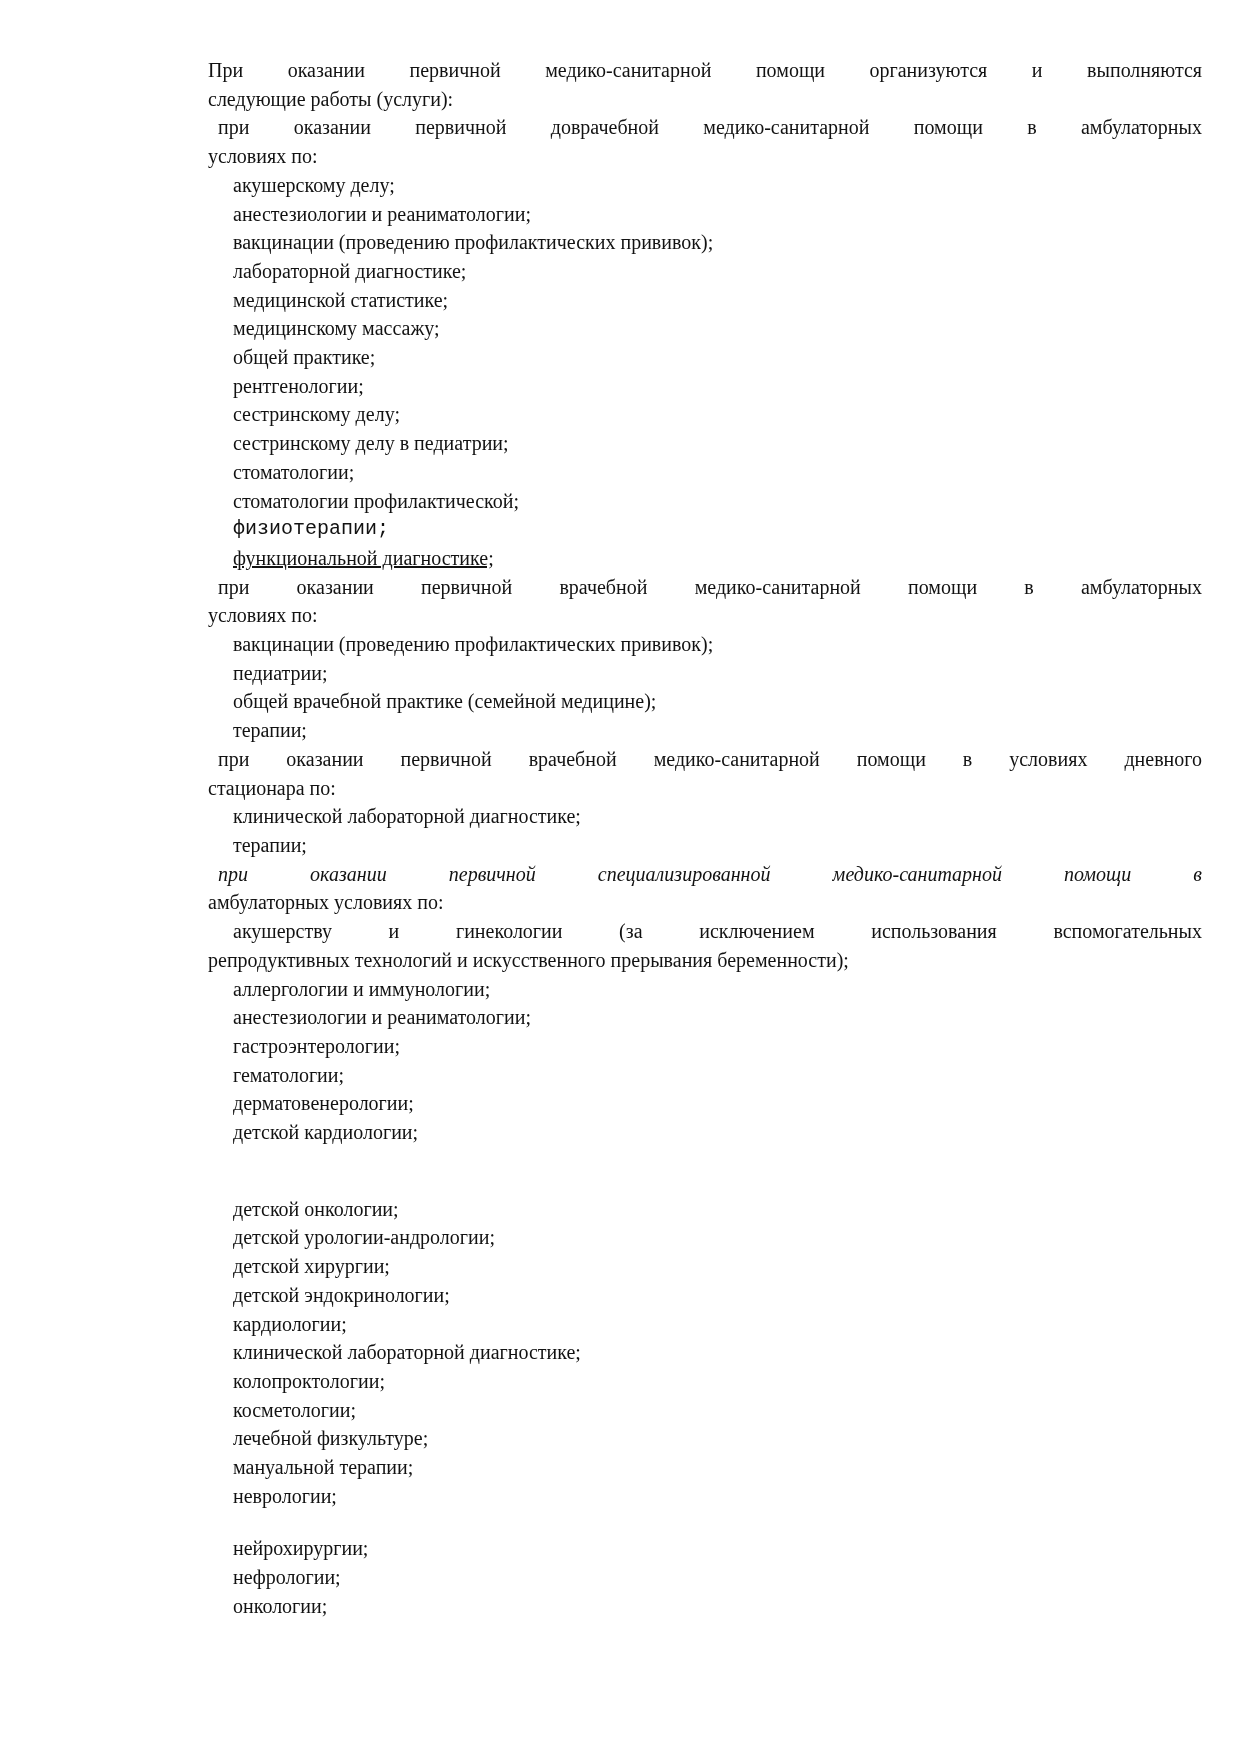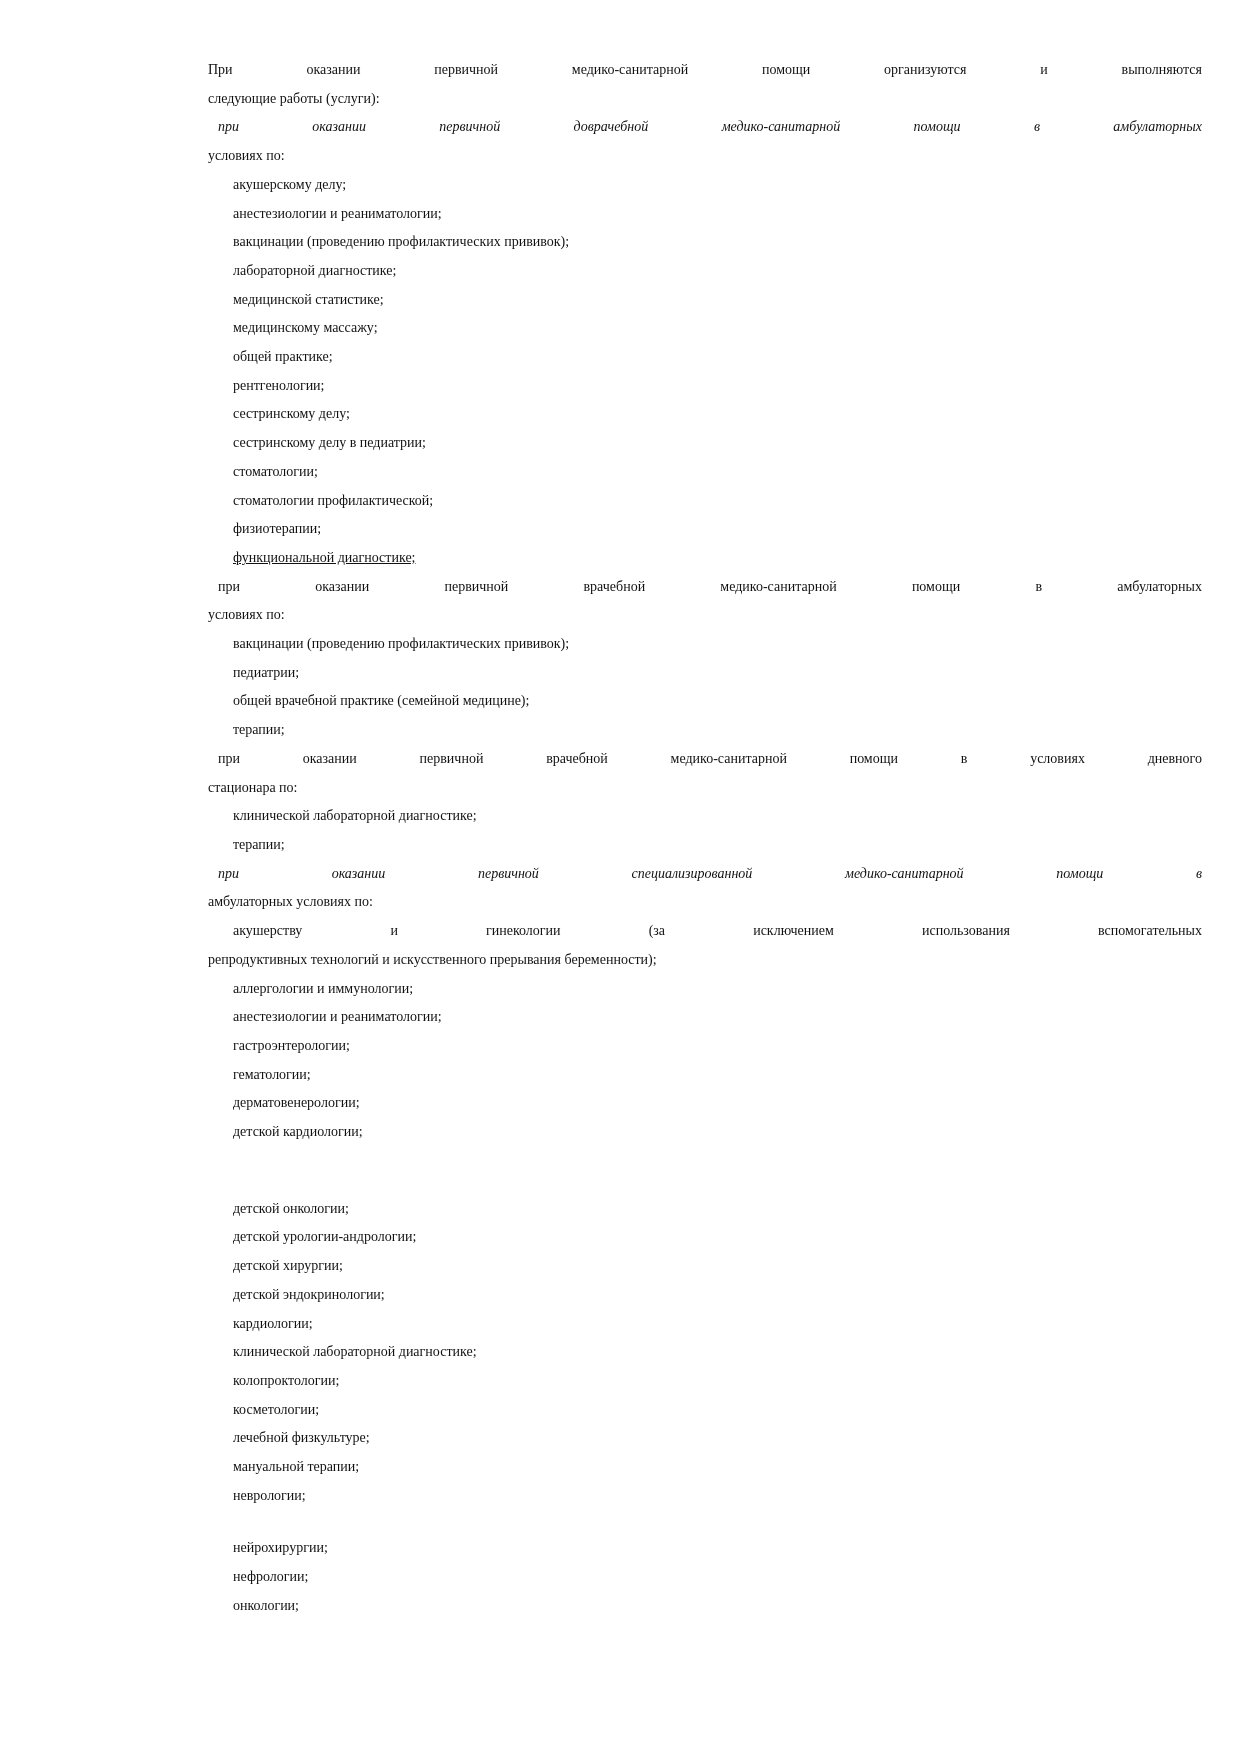--- a/index.html
+++ b/index.html
@@ -13,21 +13,21 @@
     height: 1755px;
     background: #ffffff;
     overflow: hidden;
   }
   .textblock {
     position: absolute;
     left: 208px;
     top: 56px;
     width: 994px;
     font-family: "Liberation Serif", "DejaVu Serif", serif;
-    font-size: 14px;
+    font-size: 20px;
     line-height: 28.7px;
     color: #121212;
   }
   .line {
     text-align: left;
     white-space: normal;
   }
   .jfull {
     text-align: justify;
     text-align-last: justify;
@@ -37,37 +37,37 @@
 </head>
 <body>
 
 <div class="page">
   <div class="textblock" id="doc-root">
       <div>
         <div class="line jfull">При оказании первичной медико-санитарной помощи организуются и выполняются</div>
         <div class="line">следующие работы (услуги):</div>
       </div>
       <div>
-        <div class="line jfull" style="padding-left: 10px; font-style: italic;">при оказании первичной доврачебной медико-санитарной помощи в амбулаторных</div>
+        <div class="line jfull" style="padding-left: 10px;">при оказании первичной доврачебной медико-санитарной помощи в амбулаторных</div>
         <div class="line">условиях по:</div>
       </div>
       <div>
         <div class="line item" style="padding-left: 25px;">акушерскому делу;</div>
         <div class="line item" style="padding-left: 25px;">анестезиологии и реаниматологии;</div>
         <div class="line item" style="padding-left: 25px;">вакцинации (проведению профилактических прививок);</div>
         <div class="line item" style="padding-left: 25px;">лабораторной диагностике;</div>
         <div class="line item" style="padding-left: 25px;">медицинской статистике;</div>
         <div class="line item" style="padding-left: 25px;">медицинскому массажу;</div>
         <div class="line item" style="padding-left: 25px;">общей практике;</div>
         <div class="line item" style="padding-left: 25px;">рентгенологии;</div>
         <div class="line item" style="padding-left: 25px;">сестринскому делу;</div>
         <div class="line item" style="padding-left: 25px;">сестринскому делу в педиатрии;</div>
         <div class="line item" style="padding-left: 25px;">стоматологии;</div>
         <div class="line item" style="padding-left: 25px;">стоматологии профилактической;</div>
-        <div class="line item" style="padding-left: 25px;">физиотерапии;</div>
+        <div class="line item" style="padding-left: 25px; font-family: Liberation Mono, monospace;">физиотерапии;</div>
         <div class="line item" style="padding-left: 25px; text-decoration: underline;">функциональной диагностике;</div>
       </div>
       <div>
         <div class="line jfull" style="padding-left: 10px;">при оказании первичной врачебной медико-санитарной помощи в амбулаторных</div>
         <div class="line">условиях по:</div>
       </div>
       <div>
         <div class="line item" style="padding-left: 25px;">вакцинации (проведению профилактических прививок);</div>
         <div class="line item" style="padding-left: 25px;">педиатрии;</div>
         <div class="line item" style="padding-left: 25px;">общей врачебной практике (семейной медицине);</div>

